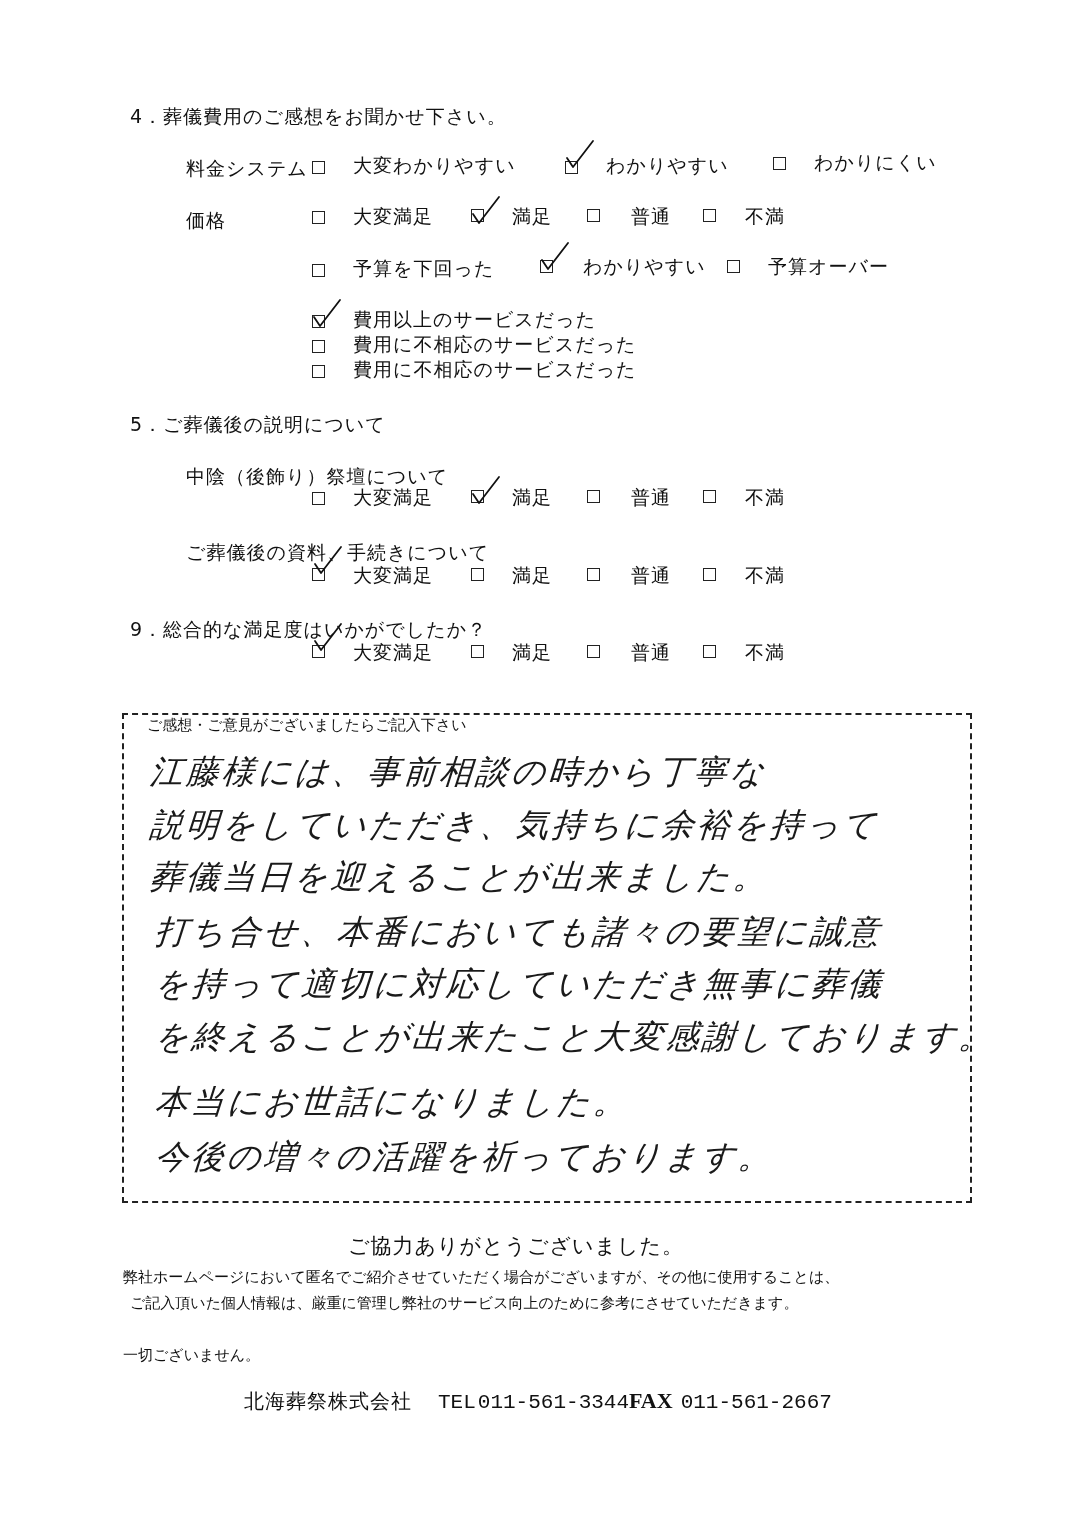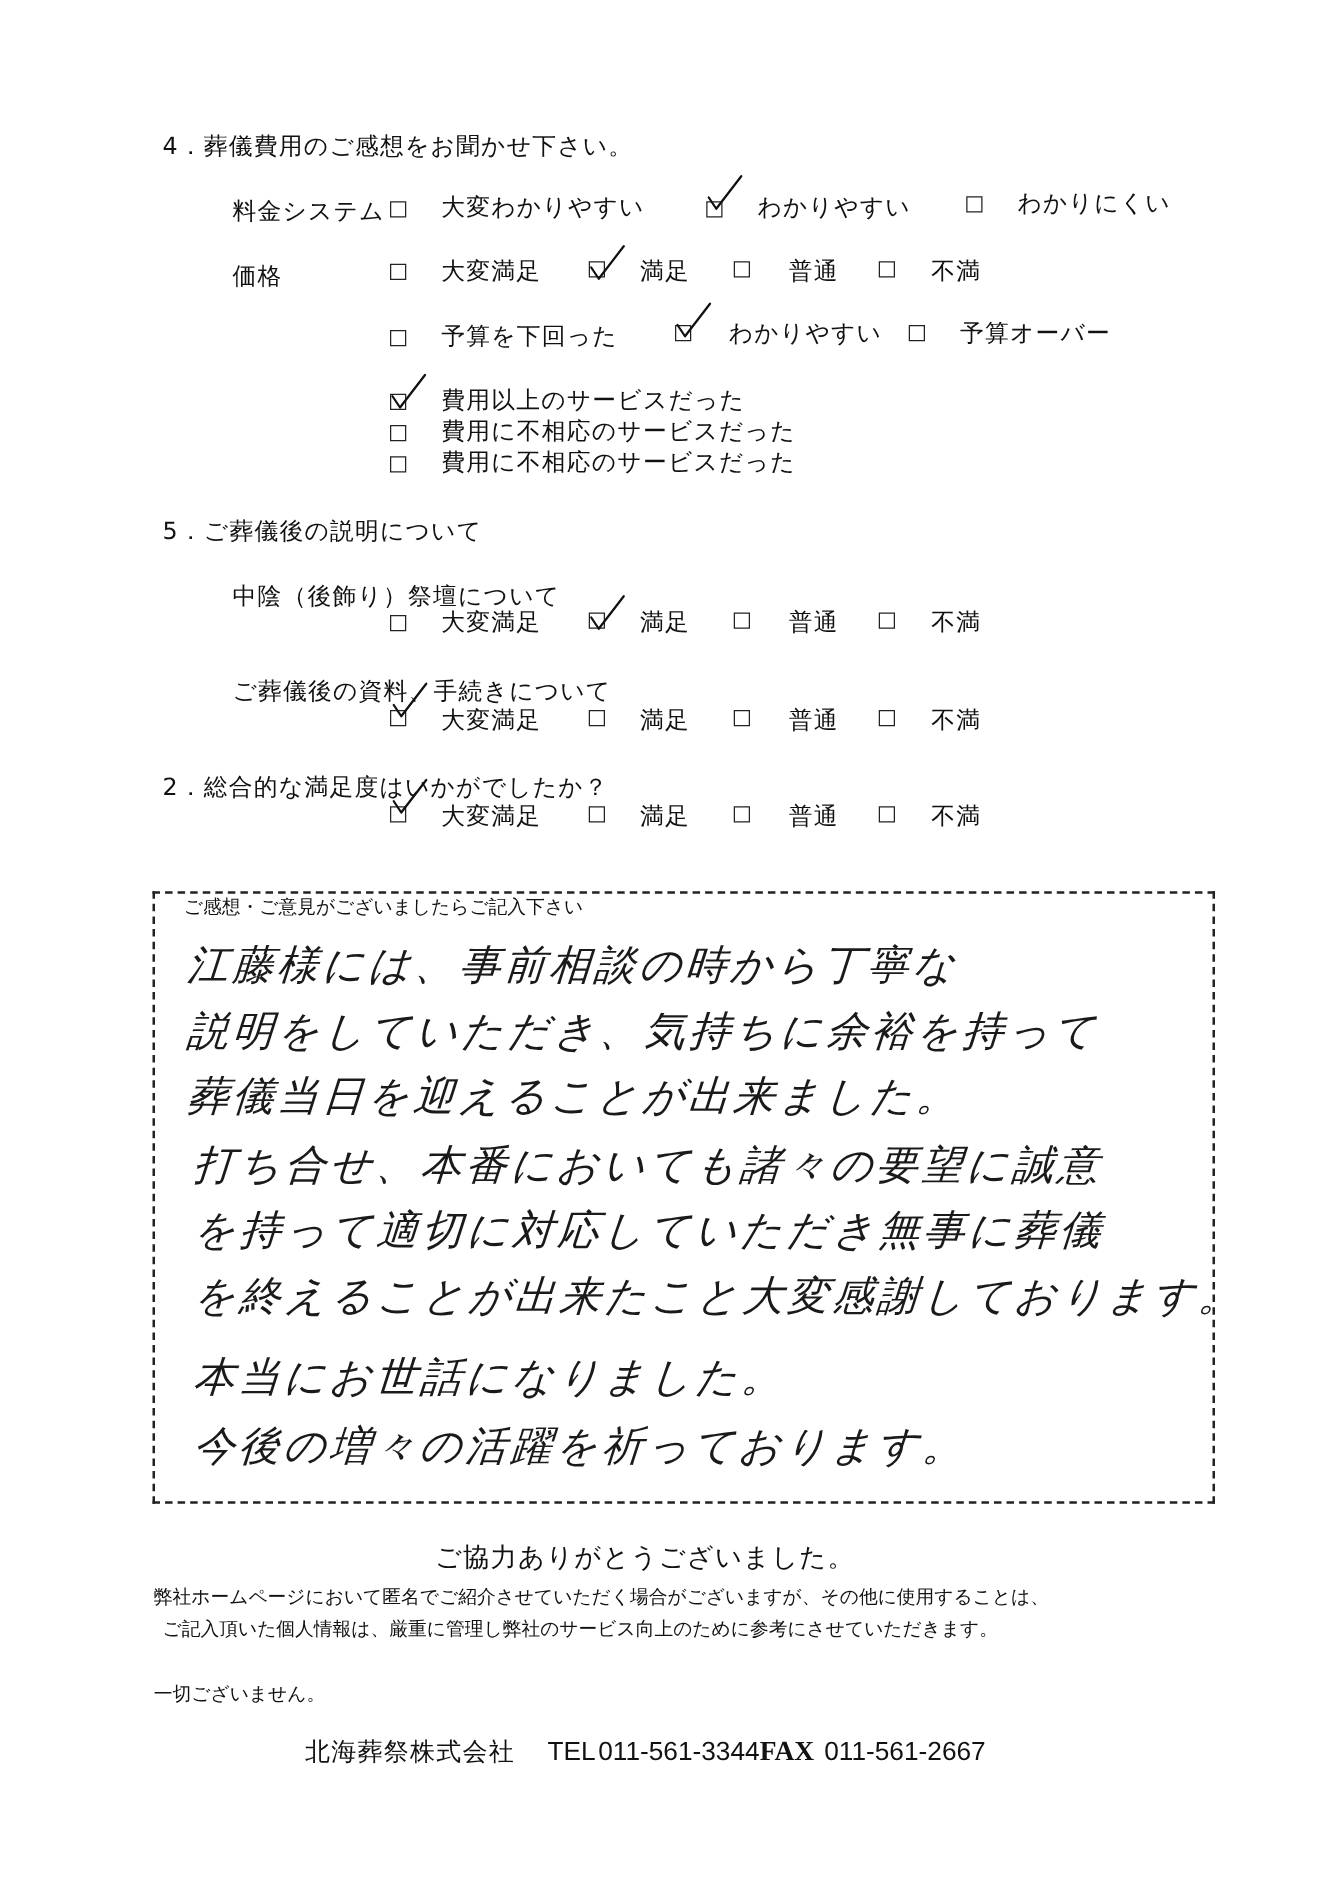--- a/index.html
+++ b/index.html
@@ -26,21 +26,21 @@
   .comment-label { font-size: 15px; }
   .hand {
     position: absolute; white-space: nowrap;
     font-family: "DejaVu Serif", "Liberation Serif", serif;
     font-size: 33px; font-style: italic; color: #1a1a1a; letter-spacing: 3px;
     transform: skewX(-4deg);
   }
   .thanks { font-size: 21px; letter-spacing: 1px; }
   .privacy { font-size: 15px; line-height: 26px; }
   .footer-company { font-size: 20px; letter-spacing: 1px; }
-  .footer-num { font-family: Liberation Sans, sans-serif; font-size: 21px; text-align: right; }
+  .footer-num { font-family: Liberation Mono, monospace; font-size: 21px; text-align: right; }
   .footer-fax { font-family: "Liberation Serif", "DejaVu Serif", serif; font-size: 22px; font-weight: bold; }
 </style>
 </head>
 <body>
 
 <svg width="0" height="0" style="position:absolute">
   <defs>
     <symbol id="tick" viewBox="0 0 34 34">
       <path d="M5 20 L11 29 L31 3" fill="none" stroke="#111" stroke-width="1.8" stroke-linecap="round" stroke-linejoin="round"></path>
     </symbol>
@@ -114,21 +114,21 @@
     <use href="#tick"></use>
   </svg>
 <div class="abs opt" style="left:353px;top:563px">大変満足</div>
 <div class="box" style="left:471px;top:568px"></div>
 <div class="abs opt" style="left:512px;top:563px">満足</div>
 <div class="box" style="left:587px;top:568px"></div>
 <div class="abs opt" style="left:631px;top:563px">普通</div>
 <div class="box" style="left:703px;top:568px"></div>
 <div class="abs opt" style="left:745px;top:563px">不満</div>
 
-<div class="abs q-title" style="left:106px;top:617px">2．総合的な満足度はいかがでしたか？</div>
+<div class="abs q-title" style="left:106px;top:617px">9．総合的な満足度はいかがでしたか？</div>
 <div class="box" style="left:312px;top:645px"></div>
 <svg class="check" style="left:310px;top:621px">
     <use href="#tick"></use>
   </svg>
 <div class="abs opt" style="left:353px;top:640px">大変満足</div>
 <div class="box" style="left:471px;top:645px"></div>
 <div class="abs opt" style="left:512px;top:640px">満足</div>
 <div class="box" style="left:587px;top:645px"></div>
 <div class="abs opt" style="left:631px;top:640px">普通</div>
 <div class="box" style="left:703px;top:645px"></div>

